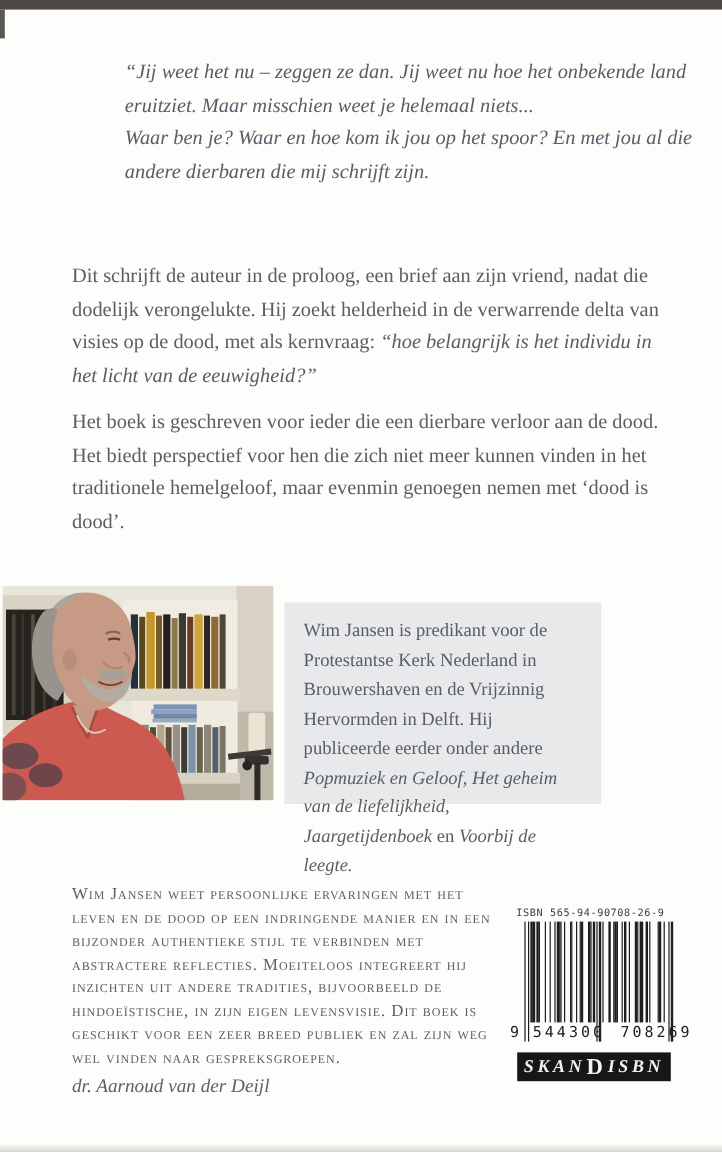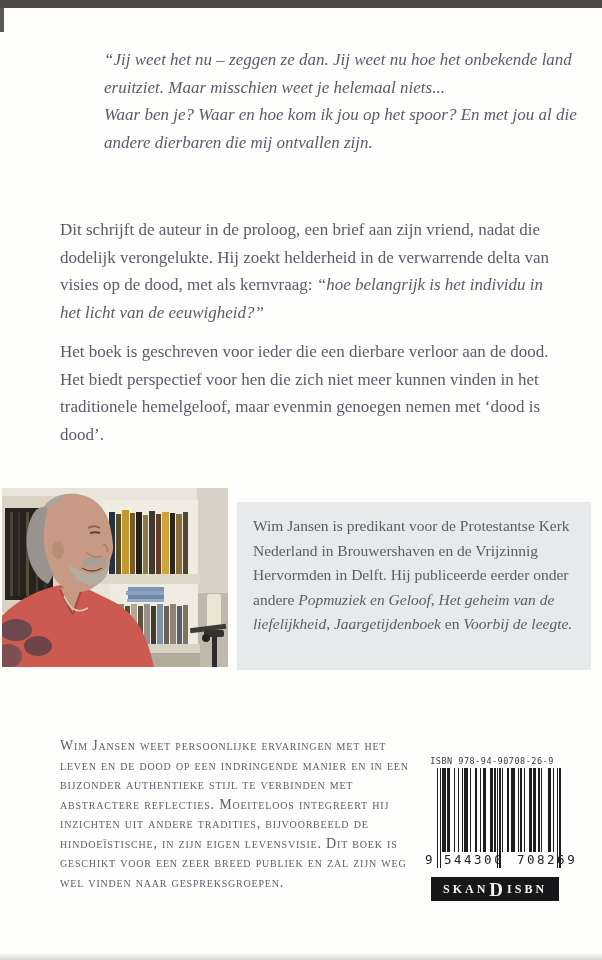--- a/index.html
+++ b/index.html
@@ -24,21 +24,21 @@
     background:linear-gradient(#fdfdfb,#d8d6d0);}
   .quote{position:absolute;left:60px;top:46px;width:494px;
     font-style:italic;font-size:17px;line-height:27.5px;margin-left:44px;}
   .para{position:absolute;left:60px;width:494px;font-size:17px;line-height:27.5px;}
   .para-intro{top:216px;}
   .para-audience{top:338px;}
   .it{font-style:italic;}
   .author-band{position:absolute;left:0;top:488px;width:602px;height:182px;}
   .photo{position:absolute;left:2px;top:0;width:226px;height:179px;overflow:hidden;}
   .bio-box{
-    position:absolute;left:237px;top:14px;width:354px;height:168px;
+    position:absolute;left:237px;top:14px;width:264px;height:168px;
     background:var(--biobox);padding:12px 16px 10px 16px;
     font-size:15.5px;line-height:24.5px;
   }
   .testimonial{position:absolute;left:60px;top:736px;width:352px;}
   .testimonial-text{
     font-variant:small-caps;font-size:14px;line-height:19.5px;
     letter-spacing:0.8px;color:#5d6069;
   }
   .attribution{font-style:italic;font-size:16px;margin-top:5px;color:#5d6069;}
   .isbn-block{position:absolute;left:424px;top:756px;width:150px;}
@@ -54,33 +54,33 @@
     font-size:12.5px;letter-spacing:2.5px;color:#222226;white-space:nowrap;
   }
   .bc-lead{left:-12px;}
   .bc-g1{left:7px;}
   .bc-g2{left:80px;}
   .publisher-logo{
     margin-top:9px;margin-left:7px;width:128px;height:24px;background:var(--pubbg);
     color:var(--pubfg);display:flex;align-items:center;justify-content:center;
     font-weight:600;letter-spacing:3px;
   }
-  .pub-pre,.pub-post{font-size:12px;line-height:1;}
+  .pub-pre,.pub-post{font-size:15px;line-height:1;font-style:italic;}
   .pub-big{font-size:19px;line-height:1;margin:0 1px;}
 </style>
 </head>
 <body>
 
 <div class="cover">
   <div class="top-band"></div>
   <div class="left-notch"></div>
 
   <div class="quote">
     <p>“Jij weet het nu – zeggen ze dan. Jij weet nu hoe het onbekende land eruitziet. Maar misschien weet je helemaal niets...</p>
-    <p>Waar ben je? Waar en hoe kom ik jou op het spoor? En met jou al die andere dierbaren die mij ontvallen zijn.</p>
+    <p>Waar ben je? Waar en hoe kom ik jou op het spoor? En met jou al die andere dierbaren die mij schrijft zijn.</p>
   </div>
 
   <p class="para para-audience">Het boek is geschreven voor ieder die een dierbare verloor aan de dood. Het biedt perspectief voor hen die zich niet meer kunnen vinden in het traditionele hemelgeloof, maar evenmin genoegen nemen met ‘dood is dood’.</p>
 
   <p class="para para-intro"><span>Dit schrijft de auteur in de proloog, een brief aan zijn vriend, nadat die dodelijk verongelukte. Hij zoekt helderheid in de verwarrende delta van visies op de dood, met als kernvraag: </span><span class="it">“hoe belangrijk is het individu in het licht van de eeuwigheid?”</span></p>
 
   <div class="author-band">
     <div class="photo">
       <svg width="226" height="179" viewBox="0 0 226 179" xmlns="http://www.w3.org/2000/svg">
 
@@ -172,24 +172,25 @@
         </g>
       </svg>
     </div>
     <div class="bio-box">
       <span>Wim Jansen is predikant voor de Protestantse Kerk Nederland in Brouwershaven en de Vrijzinnig Hervormden in Delft. Hij publiceerde eerder onder andere </span><span class="it">Popmuziek en Geloof, Het geheim van de liefelijkheid, Jaargetijdenboek</span><span> en </span><span class="it">Voorbij de leegte.</span>
     </div>
   </div>
 
   <div class="testimonial">
     <p class="testimonial-text">Wim Jansen weet persoonlijke ervaringen met het leven en de dood op een indringende manier en in een bijzonder authentieke stijl te verbinden met abstractere reflecties. Moeiteloos integreert hij inzichten uit andere tradities, bijvoorbeeld de hindoeïstische, in zijn eigen levensvisie. Dit boek is geschikt voor een zeer breed publiek en zal zijn weg wel vinden naar gespreksgroepen.</p>
+    <p class="attribution">dr. Aarnoud van der Deijl</p>
   </div>
 
   <div class="isbn-block">
-    <div class="isbn-label">ISBN 978-94-90708-26-9</div>
+    <div class="isbn-label">ISBN 565-94-90708-26-9</div>
     <div class="barcode">
       <div id="barcode-bars">
           <div class="bar tall" style="left: 0px; width: 1.35px;"></div>
           <div class="bar tall" style="left: 2.6px; width: 1.35px;"></div>
           <div class="bar" style="left: 5.2px; width: 1.35px;"></div>
           <div class="bar" style="left: 6.5px; width: 1.35px;"></div>
           <div class="bar" style="left: 7.8px; width: 1.35px;"></div>
           <div class="bar" style="left: 10.4px; width: 1.35px;"></div>
           <div class="bar" style="left: 11.7px; width: 1.35px;"></div>
           <div class="bar" style="left: 16.9px; width: 1.35px;"></div>

